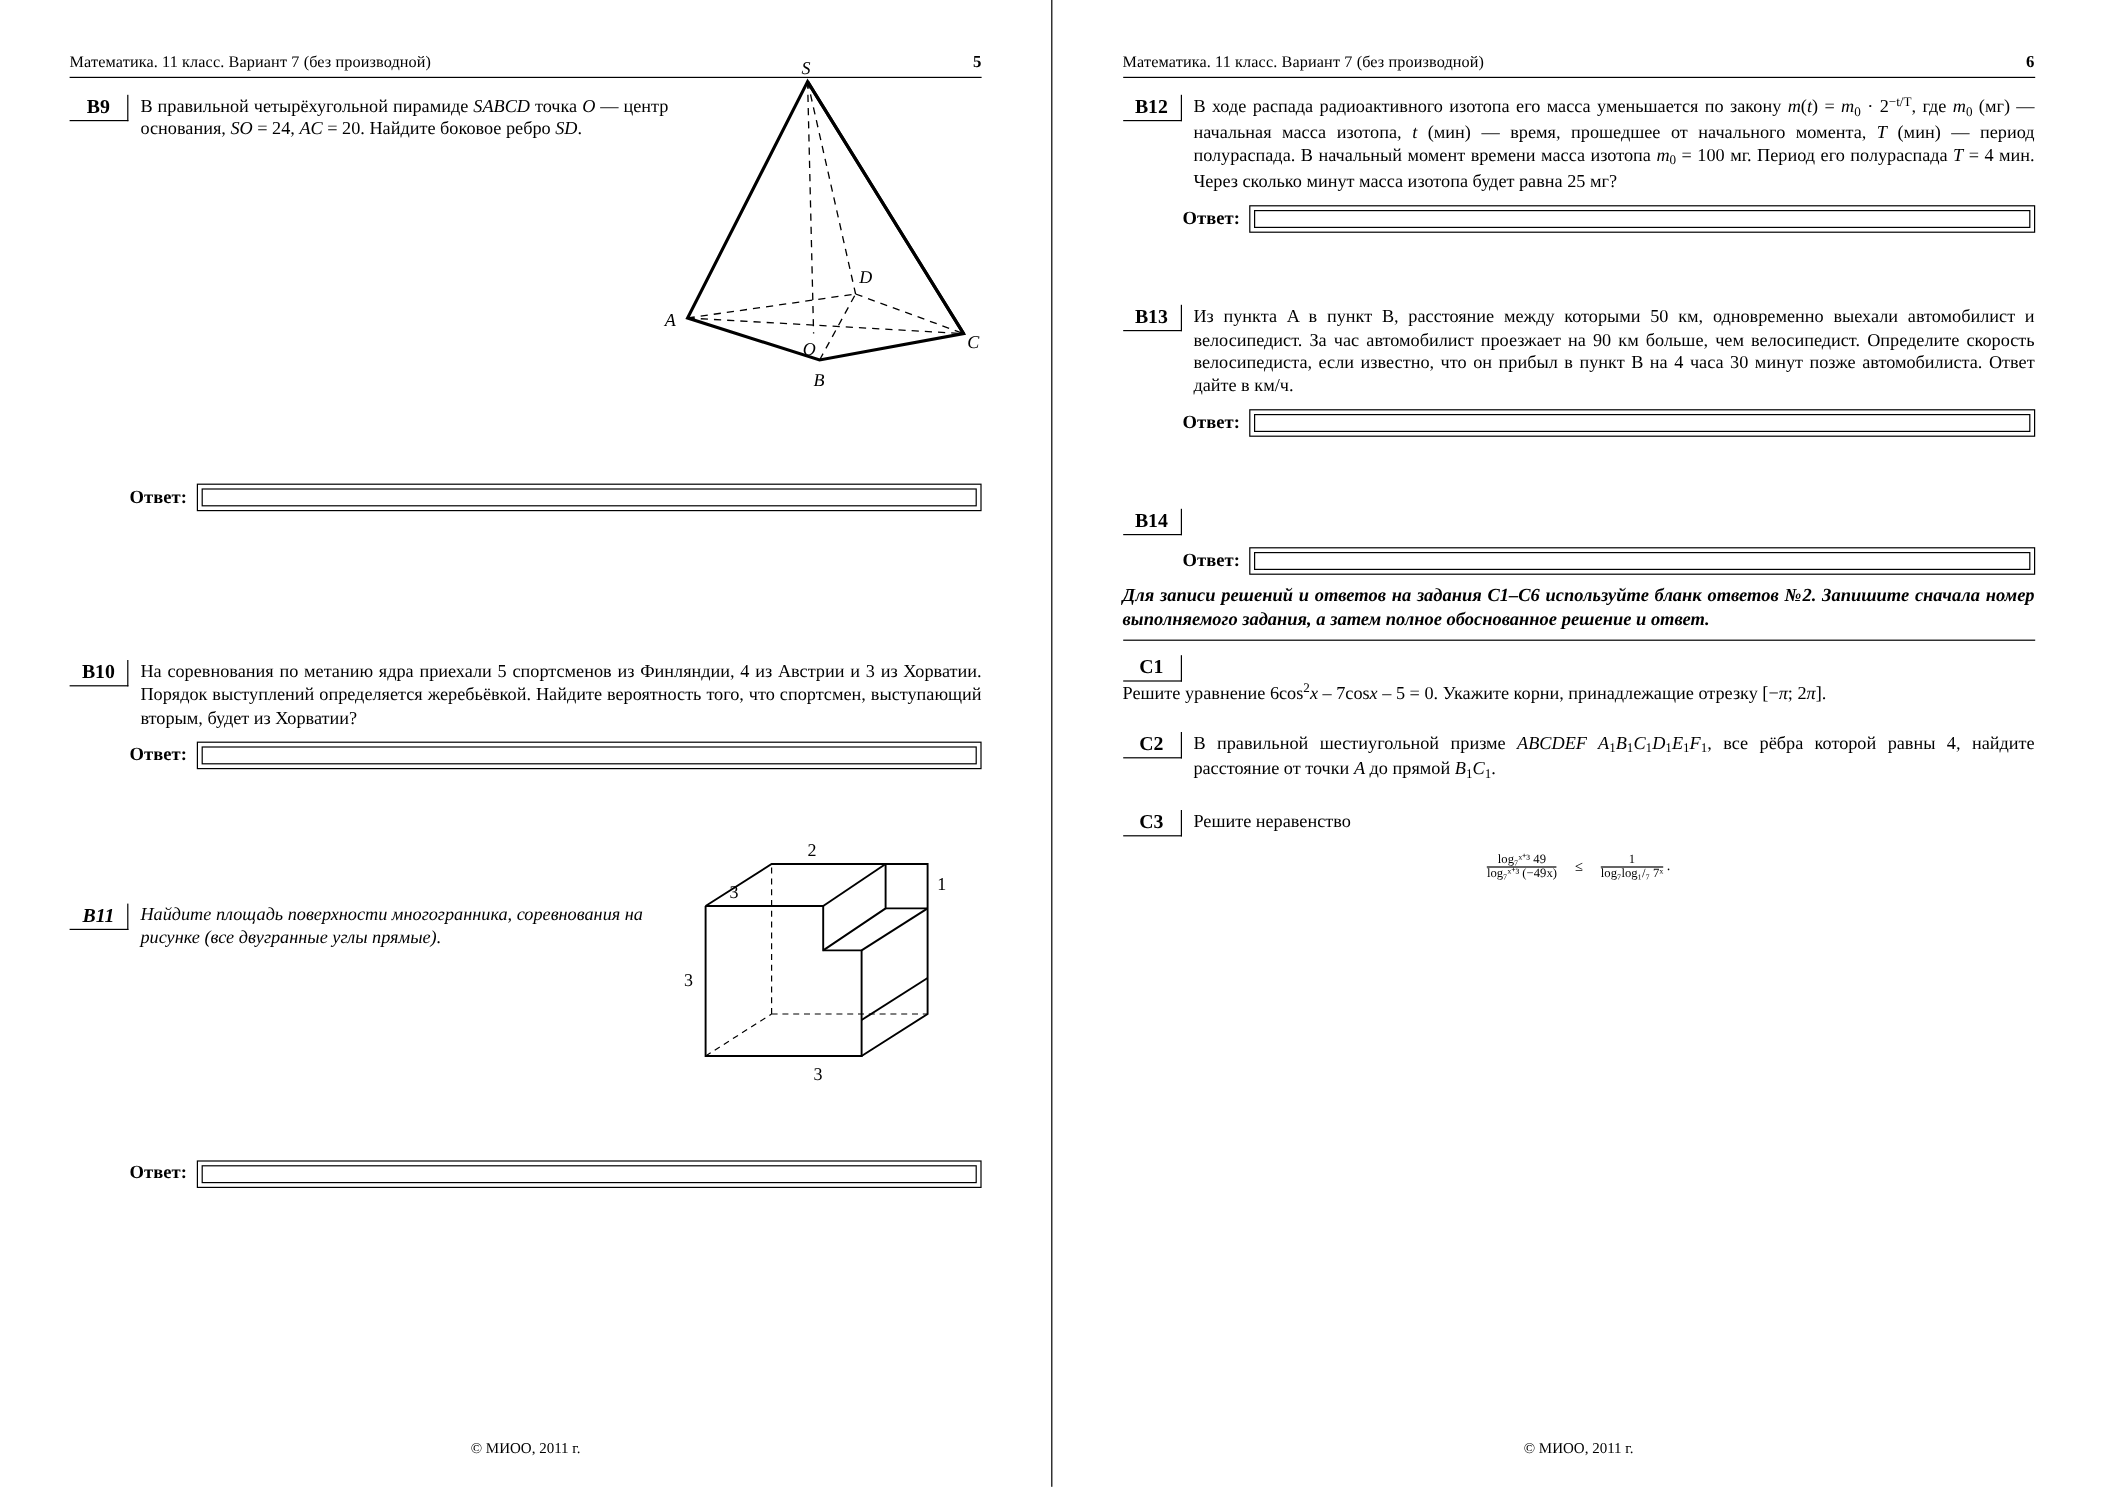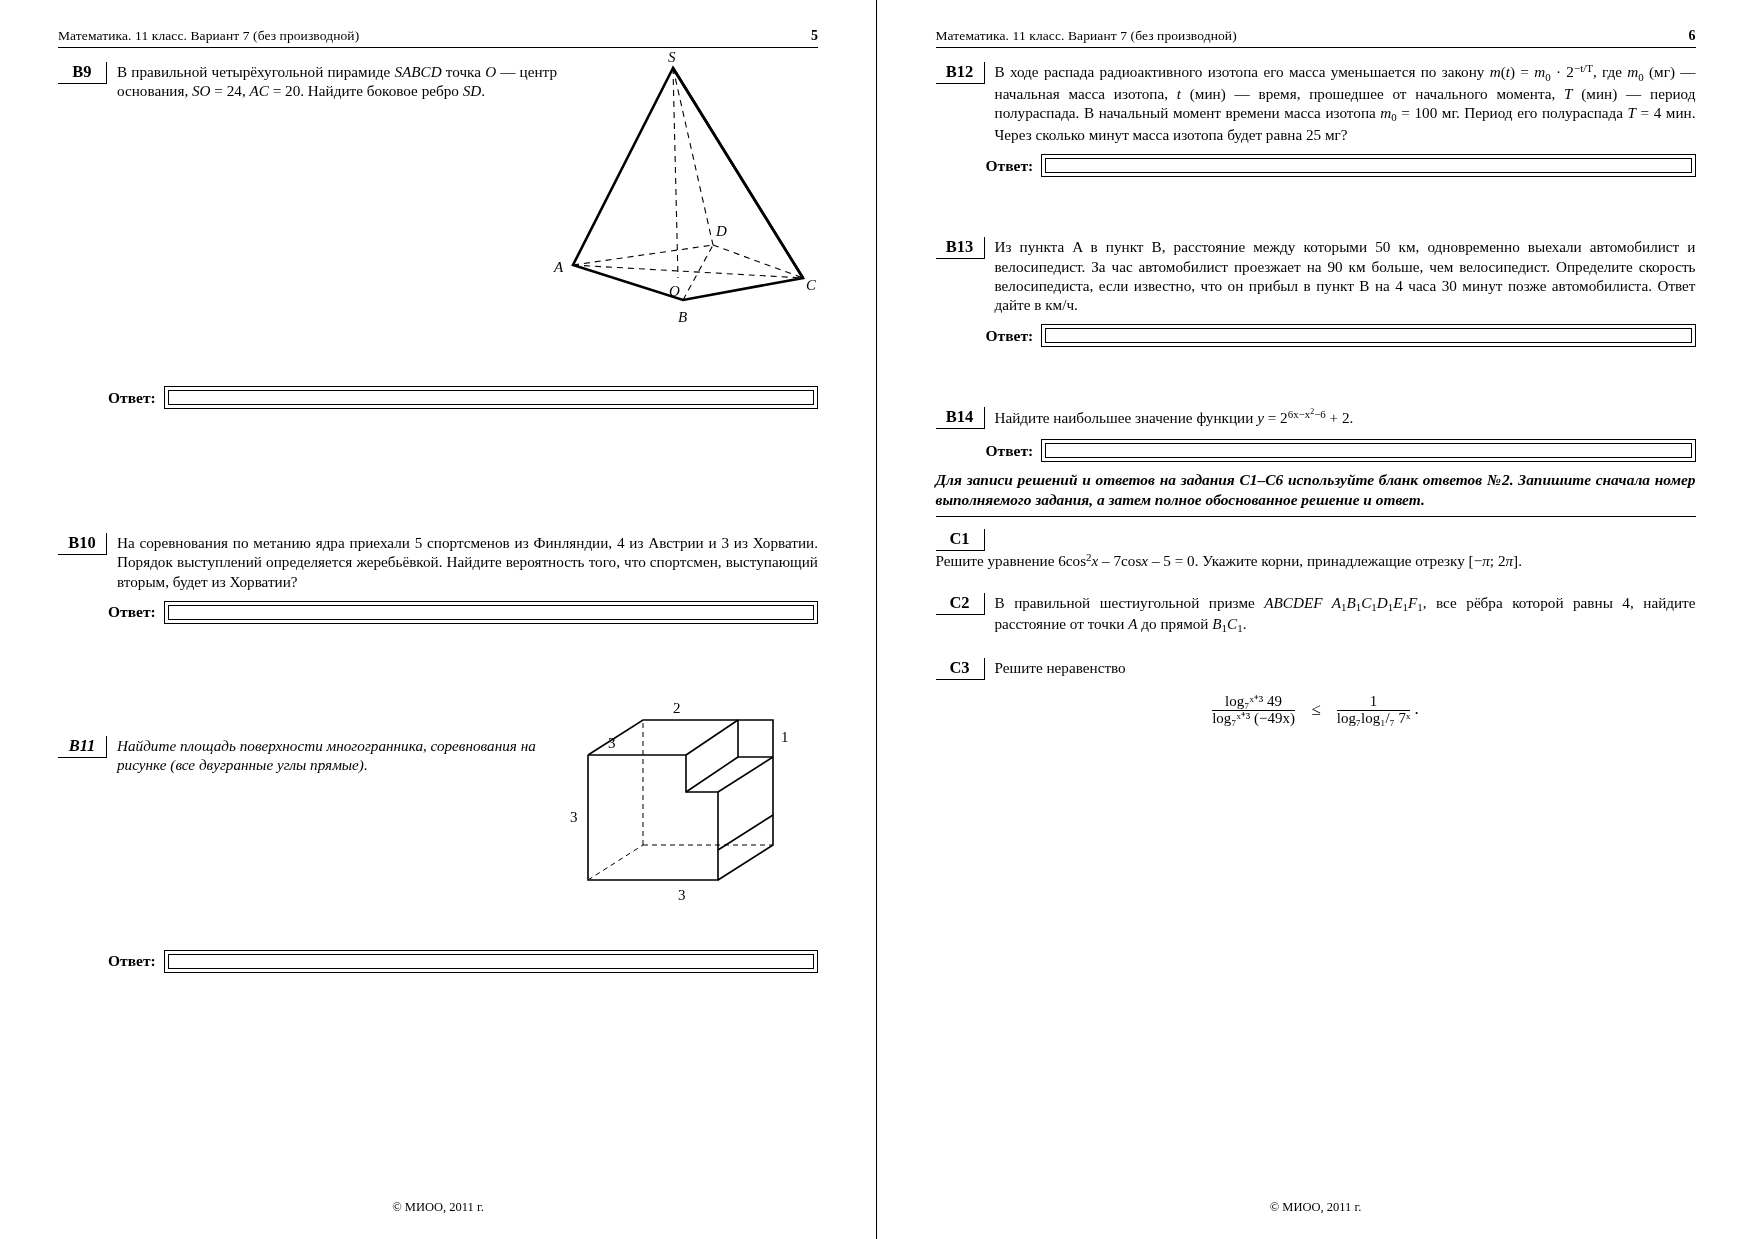--- a/index.html
+++ b/index.html
@@ -23,21 +23,21 @@
     box-sizing: border-box;
   }
   .page-left { left: 0; border-right: 1px solid #000; }
   .page-right { left: 877px; }
   .inner {
     position: relative;
     margin: 0 auto;
     width: 760px;
     height: 100%;
     box-sizing: border-box;
-    padding-top: 28px;
+    padding-top: 44px;
   }
   .runhead {
     display: flex;
     justify-content: space-between;
     align-items: baseline;
     font-size: 13.5px;
     letter-spacing: 0.1px;
   }
   .runhead .title { font-size: 13.5px; }
   .runhead .pageno { font-weight: bold; font-size: 14px; }
@@ -126,21 +126,21 @@
     font-size: 15.4px;
     line-height: 1.3;
     text-align: justify;
     margin: 8px 0 6px 0;
     border-bottom: 1px solid #000;
     padding-bottom: 6px;
   }
   .formula-center {
     text-align: center;
     margin-top: 14px;
-    font-size: 17px;
+    font-size: 12px;
   }
   .inline-frac {
     display: inline-block;
     vertical-align: -0.55em;
     text-align: center;
     font-size: 0.88em;
   }
   .inline-frac .num { display: block; line-height: 1.05; }
   .inline-frac .den { display: block; border-top: 1px solid #000; line-height: 1.05; }
 </style>
@@ -256,21 +256,20 @@
       <div class="tasknum">B13</div>
       <div class="taskbody">Из пункта A в пункт B, расстояние между которыми 50 км, одновременно выехали автомобилист и велосипедист. За час автомобилист проезжает на 90 км больше, чем велосипедист. Определите скорость велосипедиста, если известно, что он прибыл в пункт B на 4 часа 30 минут позже автомобилиста. Ответ дайте в км/ч.</div>
     </div>
     <div class="answer-row" style="padding-left:50px;">
       <div class="answer-label">Ответ:</div>
       <div class="answer-box"></div>
     </div>
 
     <div class="task" style="margin-top:60px;">
       <div class="tasknum">B14</div>
-      <div class="taskbody">Найдите наибольшее значение функции <i>y</i> = 2<span class="sup">6x−x<span class="sup">2</span>−6</span> + 2.</div>
     </div>
     <div class="answer-row" style="padding-left:50px;">
       <div class="answer-label">Ответ:</div>
       <div class="answer-box"></div>
     </div>
 
     <div class="instr">Для записи решений и ответов на задания C1–C6 используйте бланк ответов №2. Запишите сначала номер выполняемого задания, а затем полное обоснованное решение и ответ.</div>
 
     <div class="task" style="margin-top:12px;flex-direction:column;">
       <div class="tasknum">C1</div>

